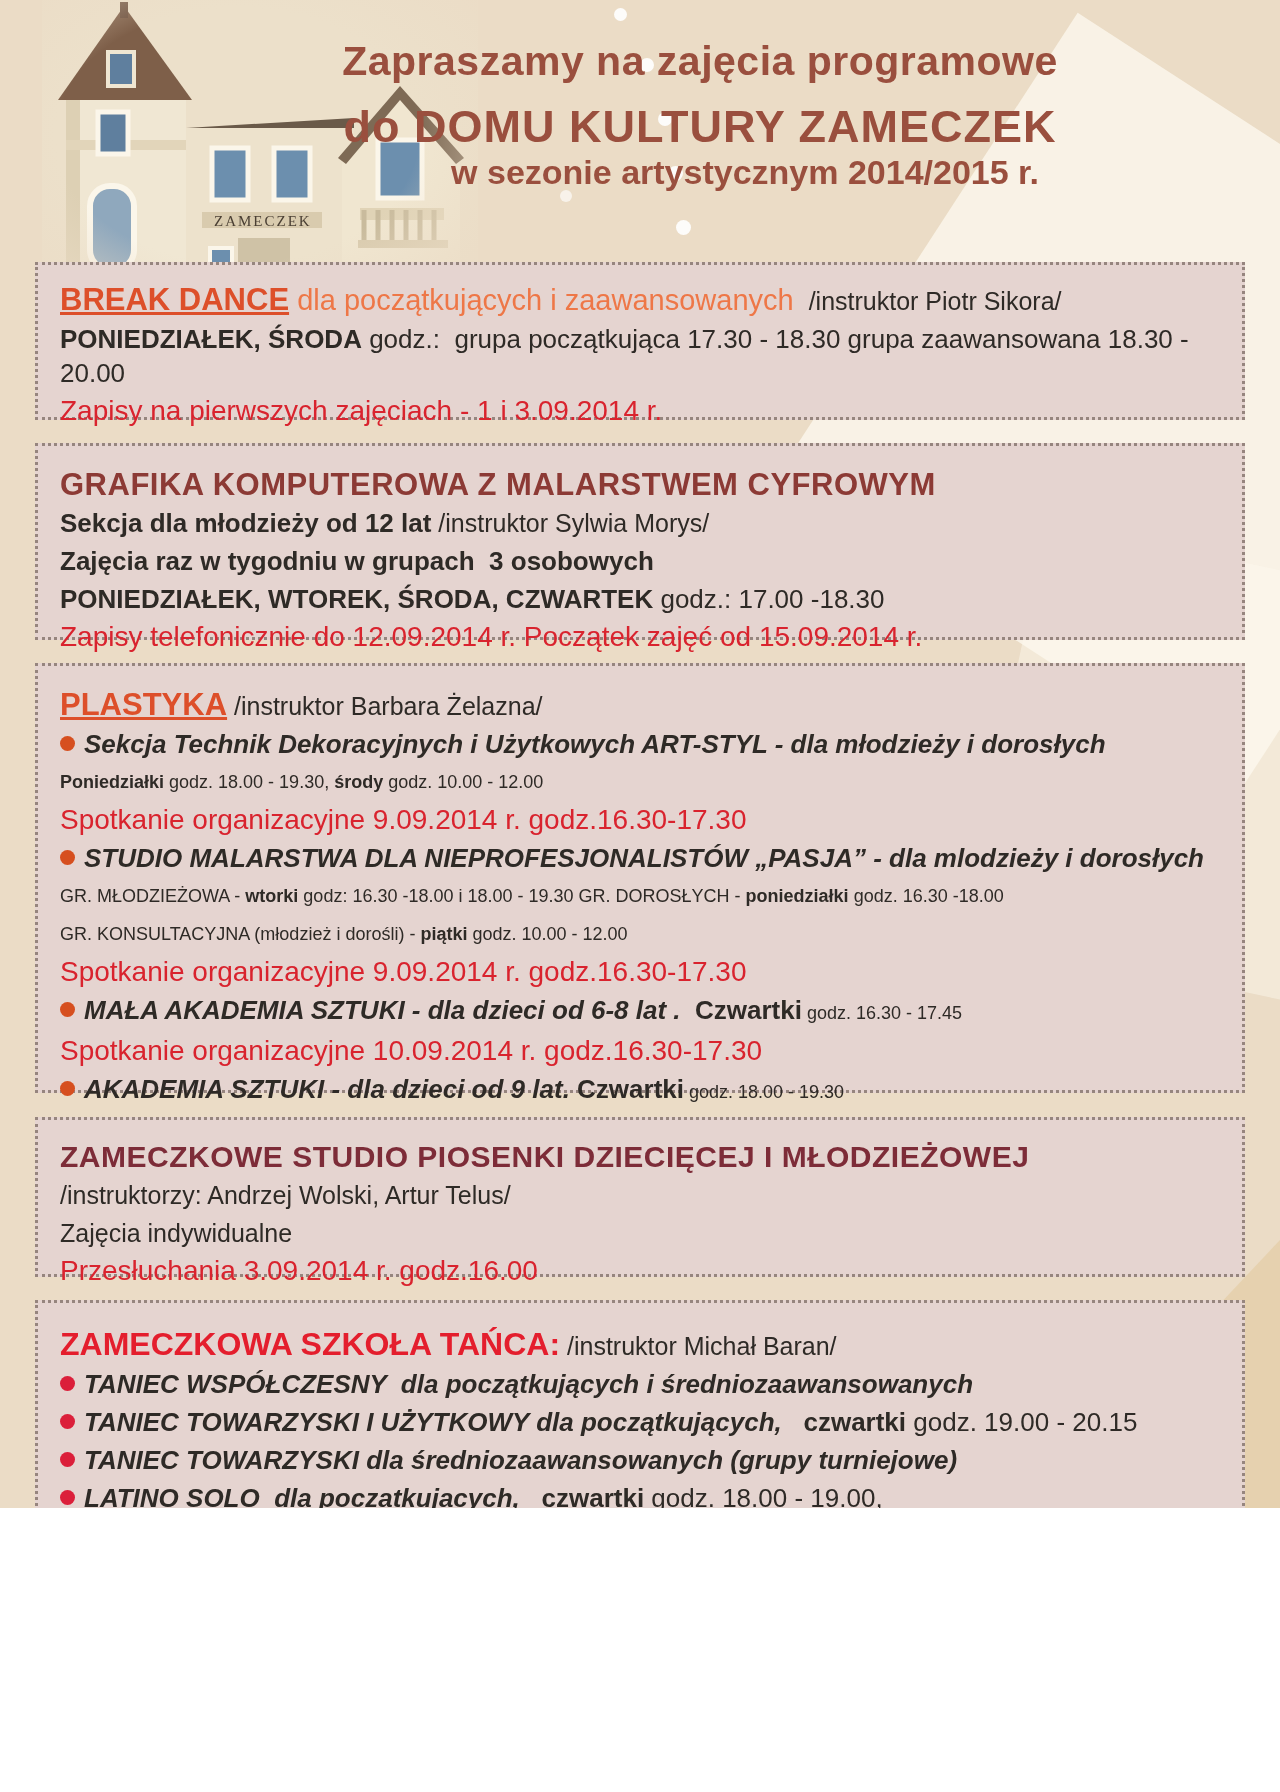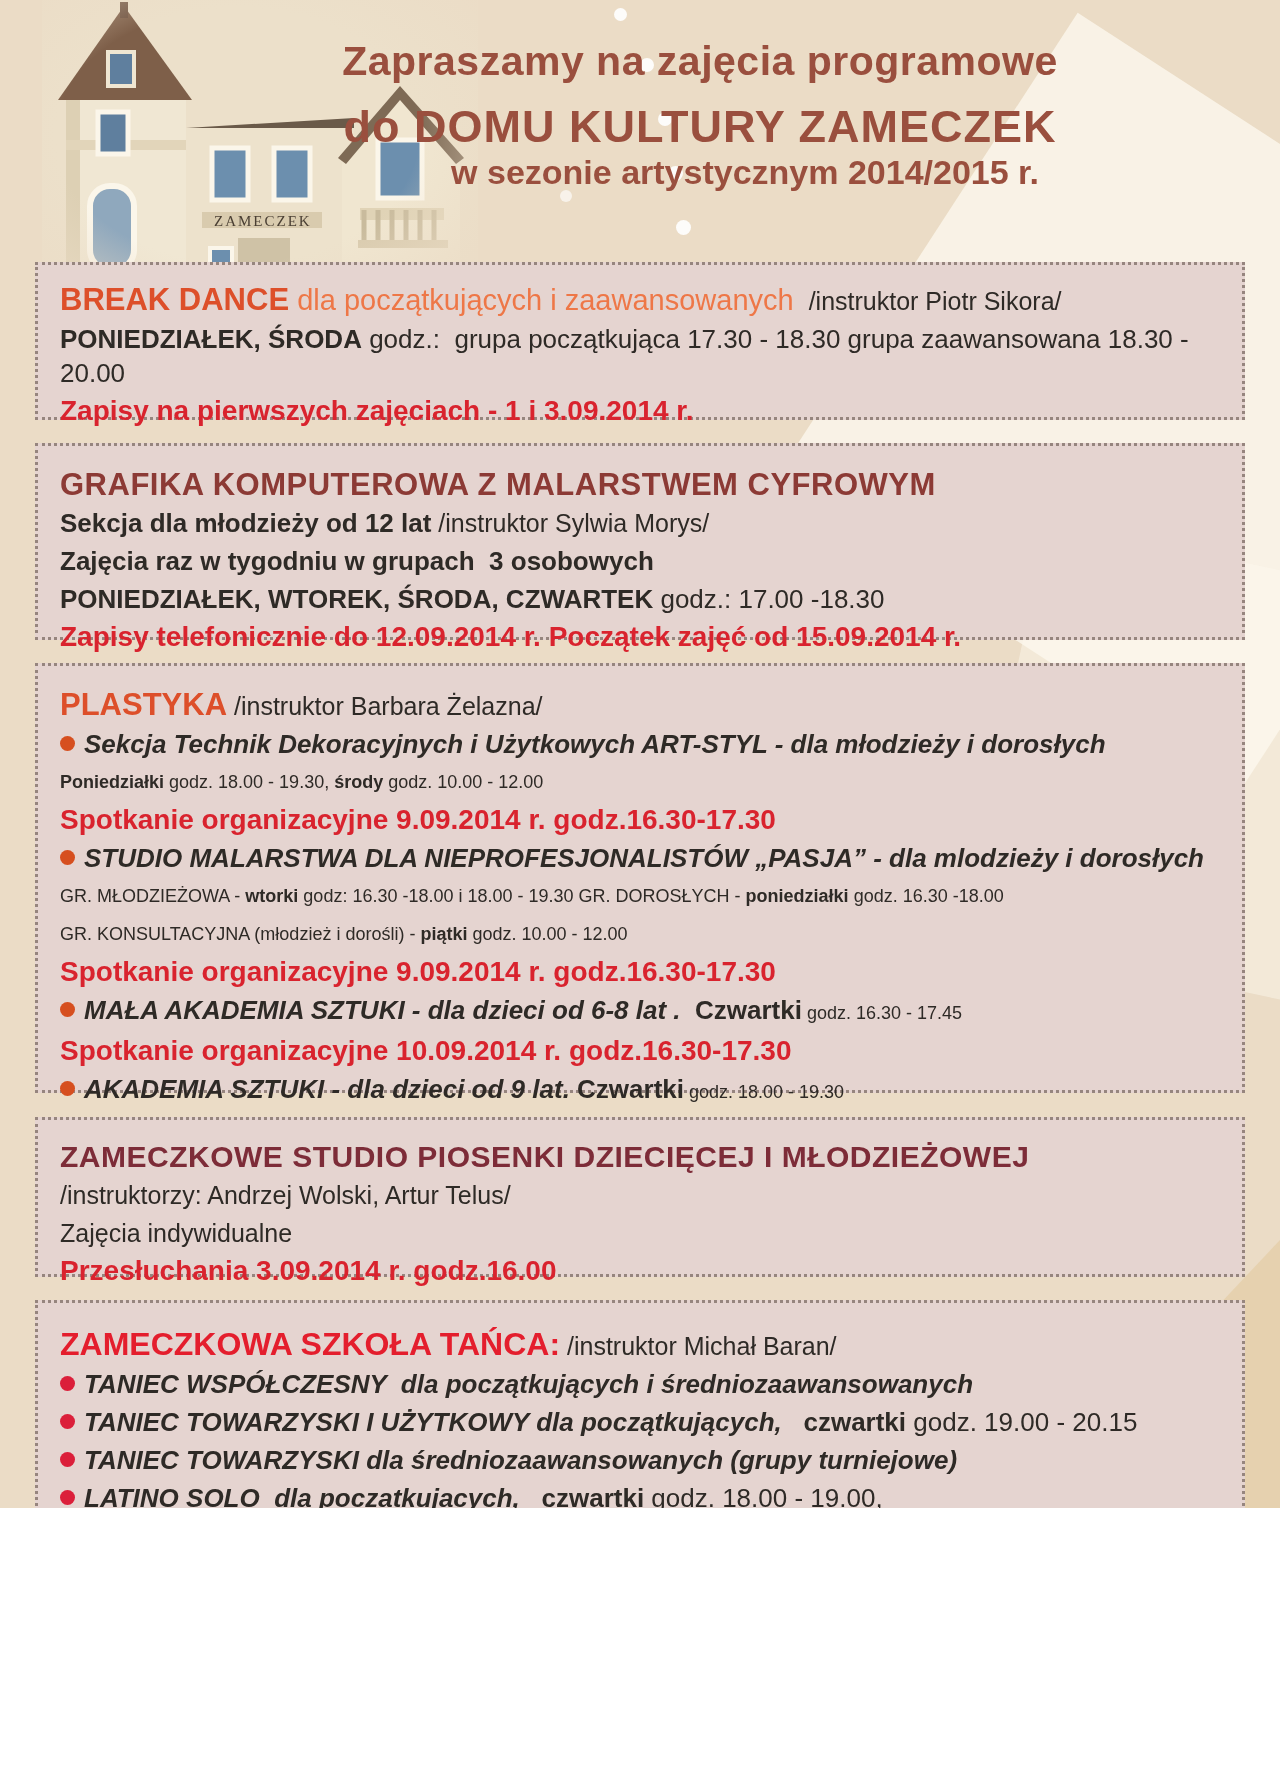--- a/index.html
+++ b/index.html
@@ -21,25 +21,25 @@
   .h-line1{font-size:41px;letter-spacing:.5px;}
   .h-line2{font-size:45px;margin-top:16px;letter-spacing:1px;}
   .h-line3{font-size:34px;margin-left:90px;}
   
   .castle-wrap{position:absolute;left:42px;top:0px;width:436px;height:302px;z-index:1;}
   .castle-fade{position:absolute;inset:-6px;background:radial-gradient(ellipse at 45% 45%, rgba(235,220,198,0) 52%, rgba(235,220,198,.95) 92%);}
   
   .box{position:absolute;left:35px;width:1210px;background:var(--box-bg,#e5d4d0);
        border:3px dotted #96857e;box-sizing:border-box;padding:14px 22px 8px 22px;z-index:2;}
   .ln{display:block;white-space:pre-wrap;color:var(--ink,#2e2a26);font-size:26px;line-height:34px;margin:4px 0;}
-  .t-orange{color:var(--orange,#dd4f2a);font-weight:bold;font-size:31px;}
+  .t-orange{color:var(--orange,#dd4f2a);font-weight:bold;font-size:31px;text-decoration:underline;}
   .t-orange-lt{color:#ee7747;font-size:29px;}
   .t-maroon{color:var(--maroon2,#8c3a35);font-weight:bold;font-size:31px;letter-spacing:.5px;}
   .t-burgundy{color:var(--burgundy,#7d2c38);font-weight:bold;font-size:30px;letter-spacing:.5px;}
-  .t-red{color:var(--red,#d9232e);font-weight:bold;font-size:28px;}
+  .t-red{color:var(--red,#d9232e);font-weight:normal;font-size:28px;}
   .t-red-big{color:var(--red-bright,#e41e2d);font-weight:bold;font-size:32px;}
   .b{font-weight:bold;}
   .bi{font-weight:bold;font-style:italic;}
   .small{font-size:18px;}
   .instr{font-size:25px;}
   .bullet{display:inline-block;width:15px;height:15px;border-radius:50%;margin-right:9px;vertical-align:2px;}
   .bullet.or{background:#d64f1f;}
   .bullet.rd{background:#db1f3a;}
   
   .footer{position:absolute;left:48px;top:1572px;width:1190px;z-index:2;color:var(--blue,#2257c4);

